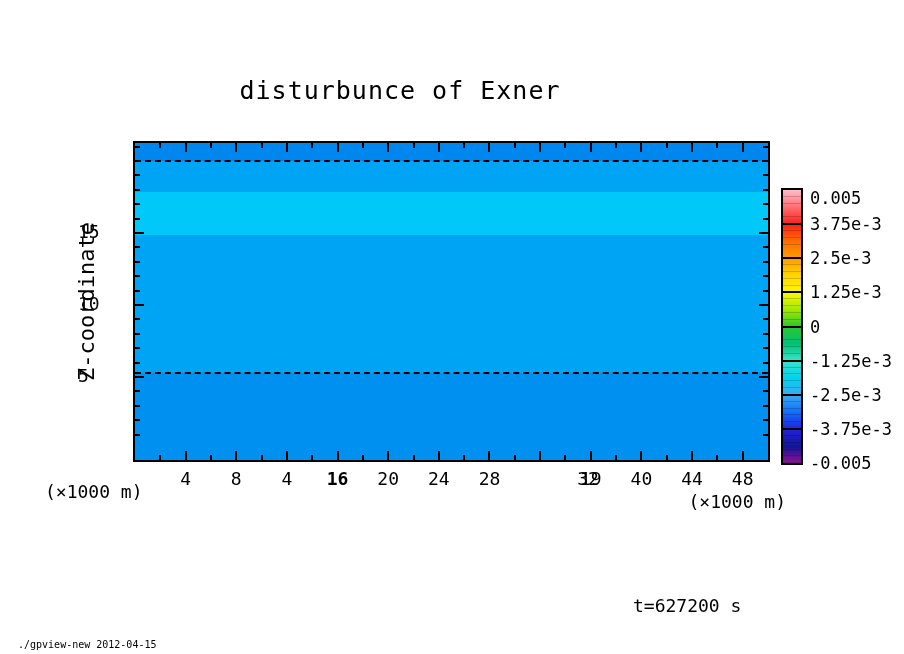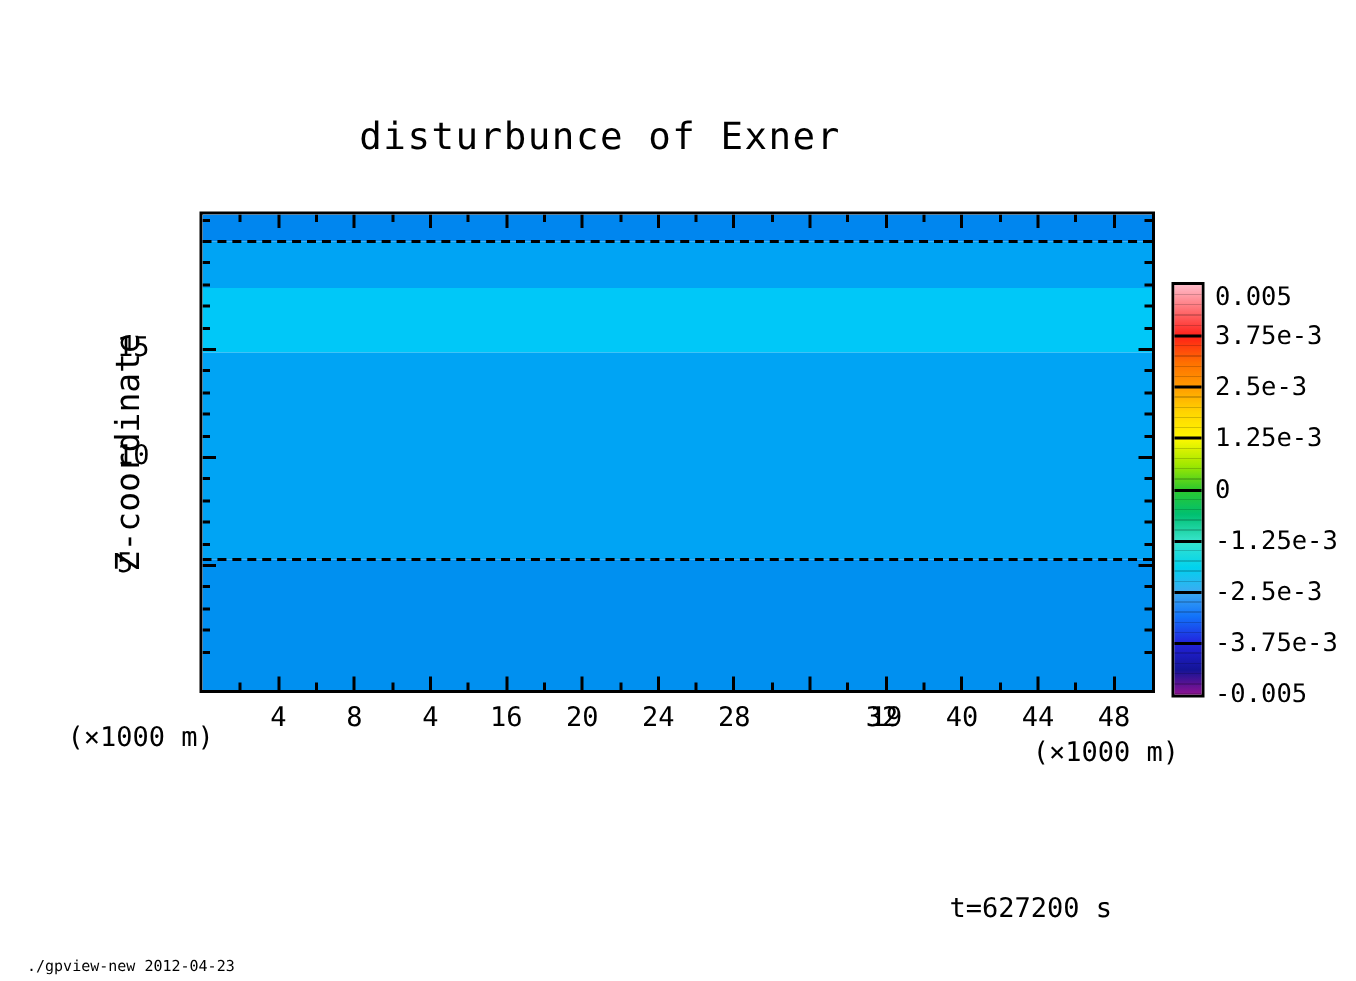--- a/index.html
+++ b/index.html
@@ -150,26 +150,26 @@
     <div id="colorbar-steps"></div>
   <div class="cbar-sep" style="top: 33.125px;"></div>
       <div class="cbar-sep" style="top: 67.25px;"></div>
       <div class="cbar-sep" style="top: 101.375px;"></div>
       <div class="cbar-sep" style="top: 135.5px;"></div>
       <div class="cbar-sep" style="top: 169.625px;"></div>
       <div class="cbar-sep" style="top: 203.75px;"></div>
       <div class="cbar-sep" style="top: 237.875px;"></div>
     </div>
 
-  <div id="footer-left" class="abs">./gpview-new  2012-04-23</div>
+  <div id="footer-left" class="abs">./gpview-new  2012-04-15</div>
 
 <div class="xtick-label abs" style="left: 185.64px;">4</div>
     <div class="xtick-label abs" style="left: 236.28px;">8</div>
     <div class="xtick-label abs" style="left: 286.92px;">4</div>
-    <div class="xtick-label abs" style="left: 337.56px;">16</div>
+    <div class="xtick-label abs" style="left: 337.56px; font-weight: bold;">16</div>
     <div class="xtick-label abs" style="left: 388.2px;">20</div>
     <div class="xtick-label abs" style="left: 438.84px;">24</div>
     <div class="xtick-label abs" style="left: 489.48px;">28</div>
     <div class="xtick-label abs" style="left: 570px; margin-left: 18px;">32</div>
     <div class="xtick-label abs" style="left: 590.76px;">19</div>
     <div class="xtick-label abs" style="left: 641.4px;">40</div>
     <div class="xtick-label abs" style="left: 692.04px;">44</div>
     <div class="xtick-label abs" style="left: 742.68px;">48</div>
     <div class="ytick-label abs" style="top: 377.041px;">5</div>
     <div class="ytick-label abs" style="top: 305.029px;">10</div>

